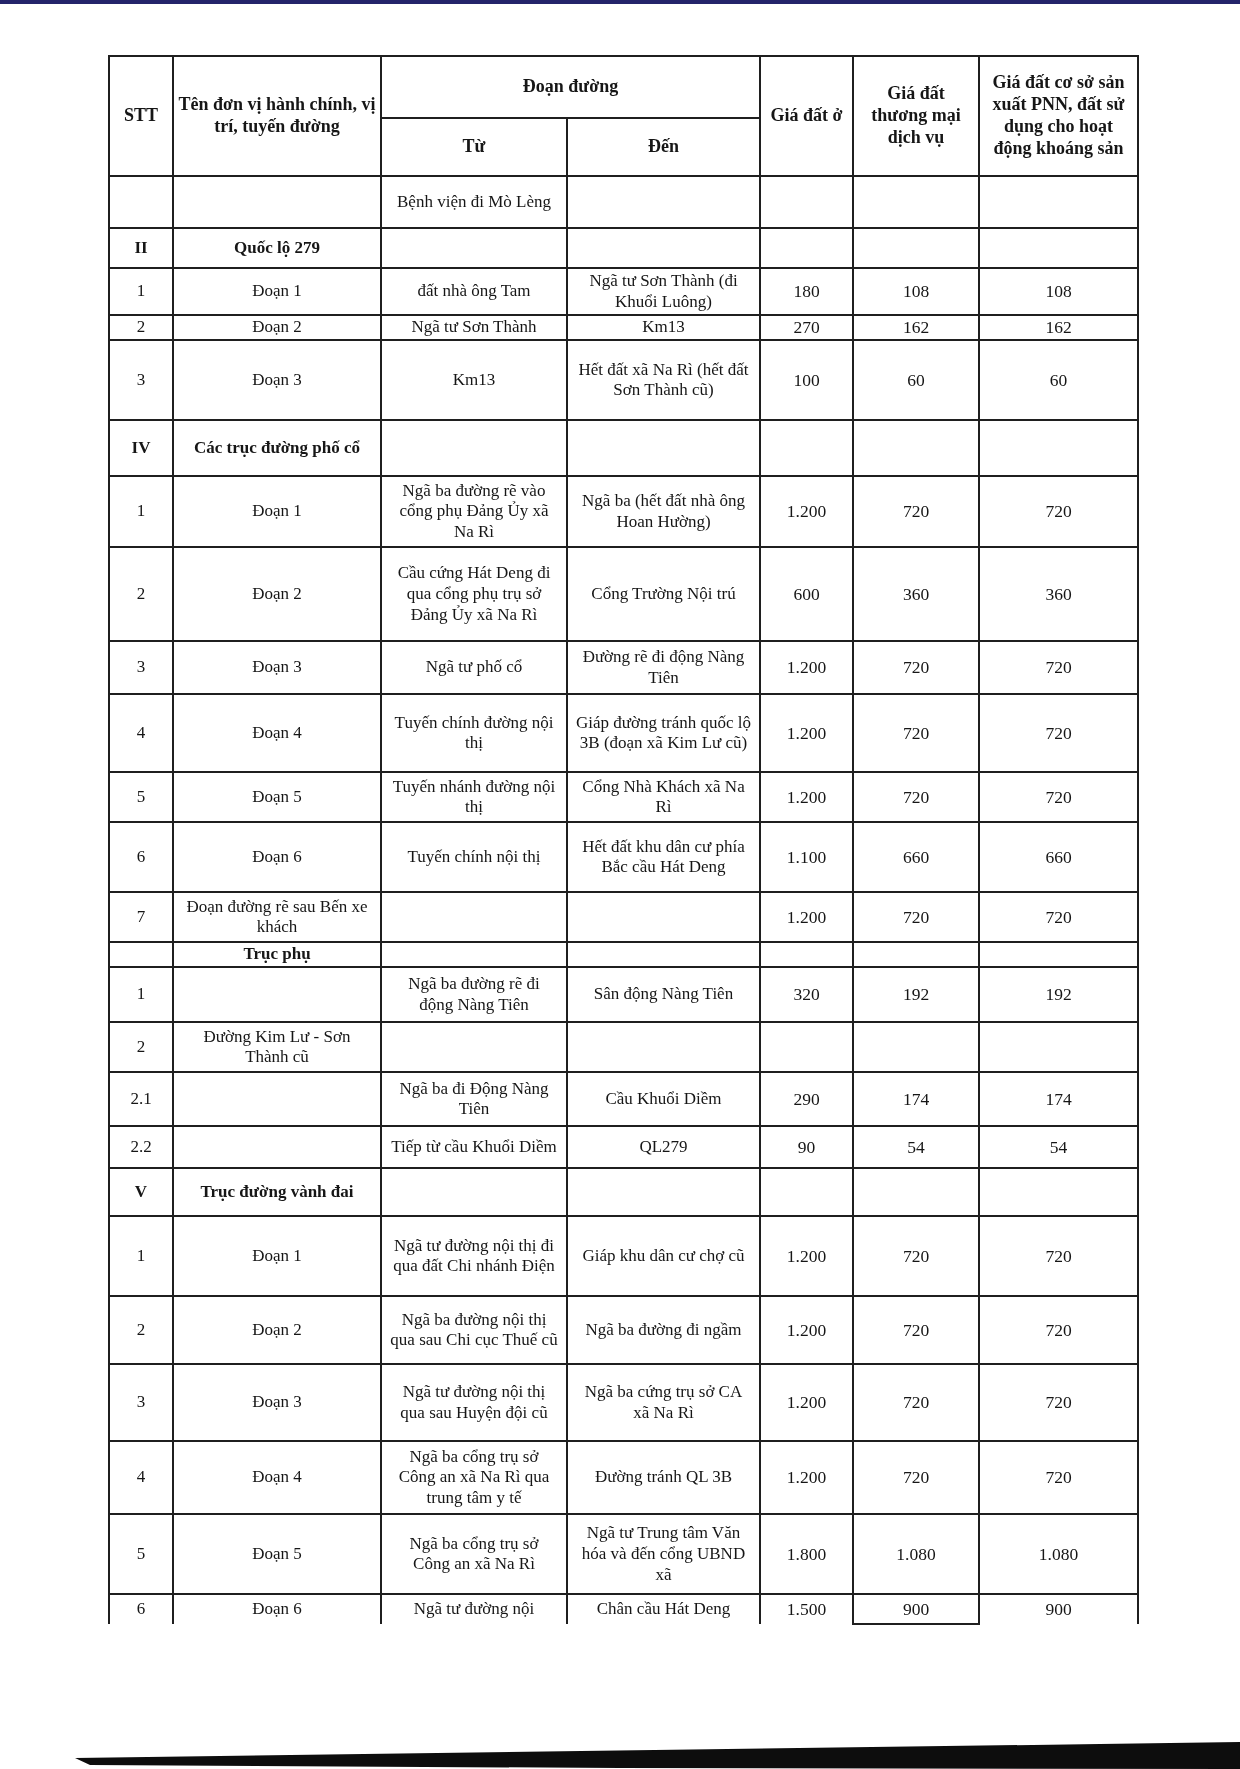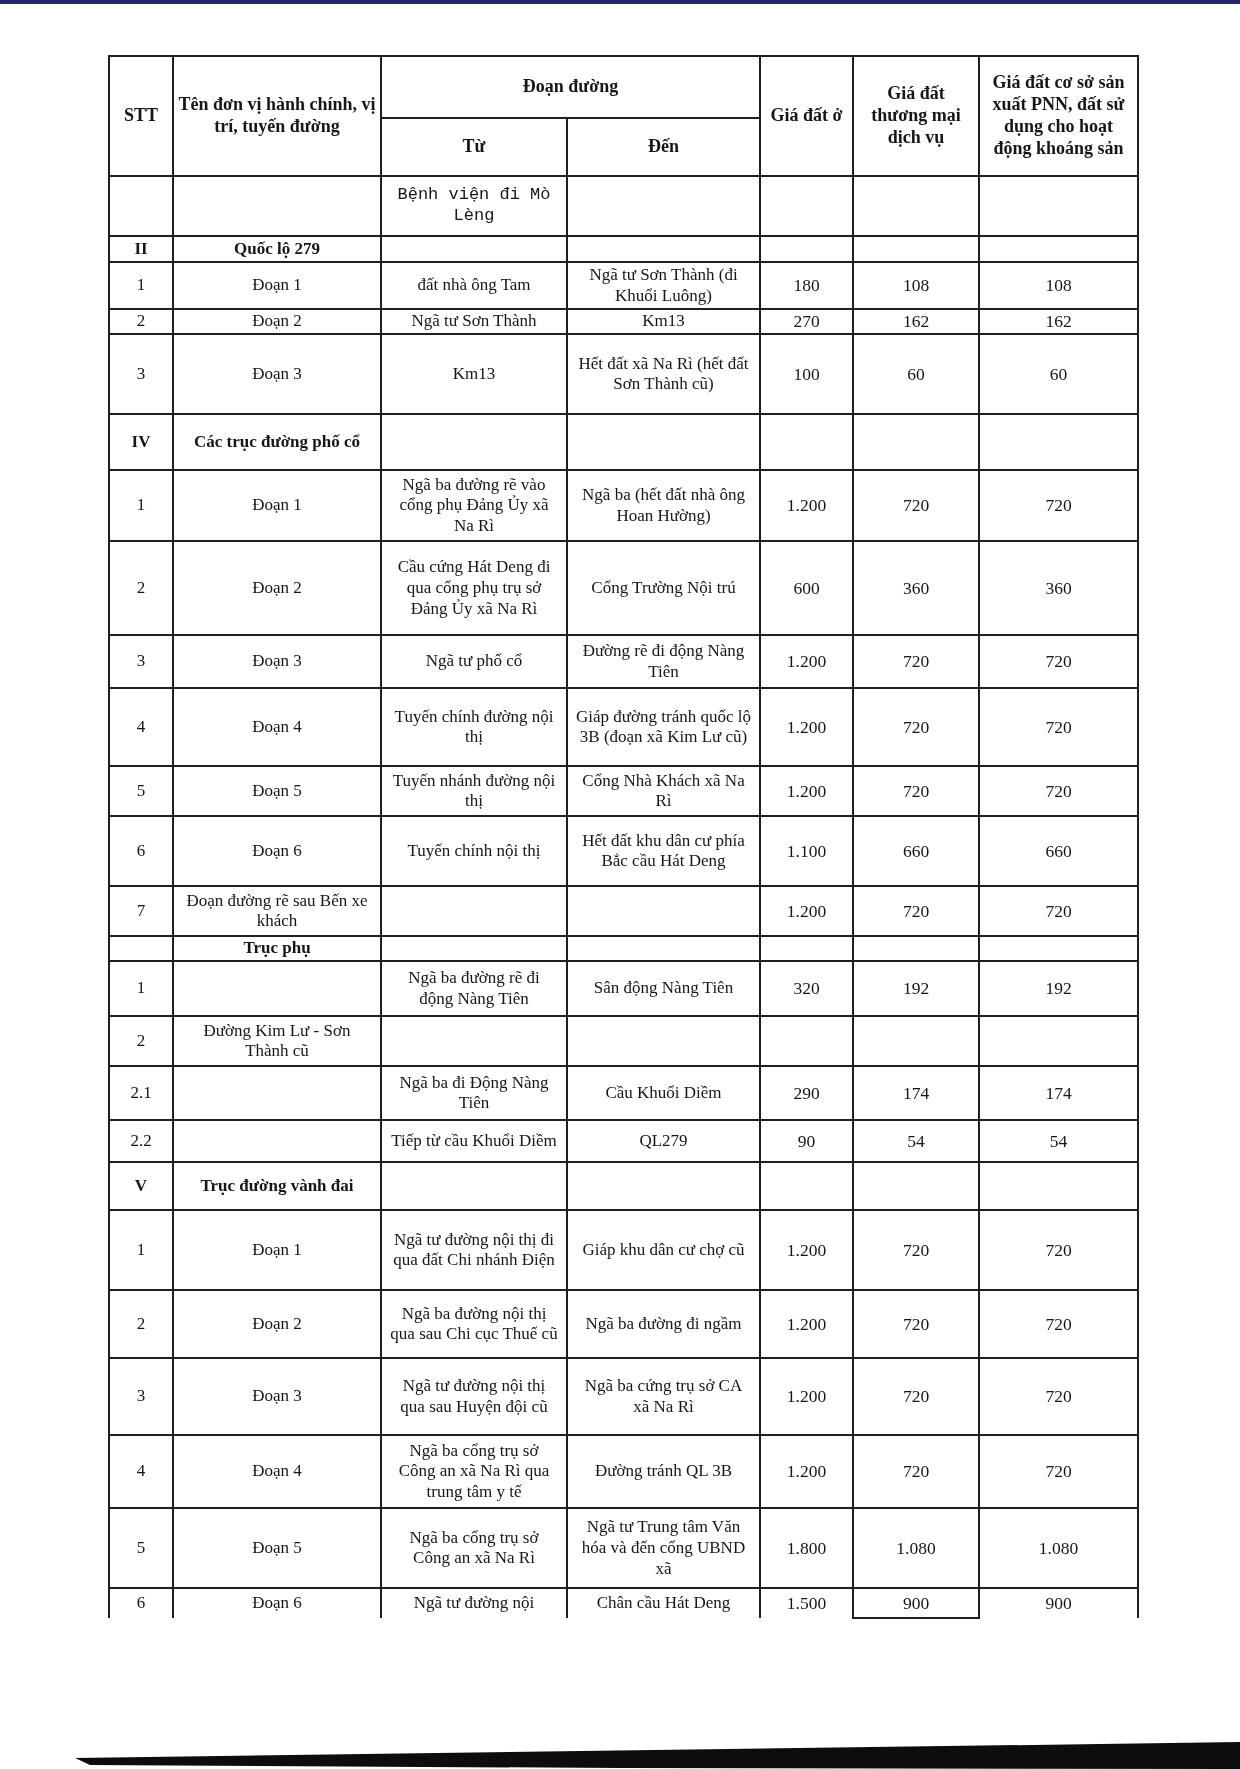--- a/index.html
+++ b/index.html
@@ -77,30 +77,30 @@
         <th rowspan="2">Giá đất ở</th>
         <th rowspan="2">Giá đất thương mại dịch vụ</th>
         <th rowspan="2">Giá đất cơ sở sản xuất PNN, đất sử dụng cho hoạt động khoáng sản</th>
       </tr>
       <tr class="h2">
         <th>Từ</th>
         <th>Đến</th>
       </tr>
     </thead>
     <tbody>
-        <tr style="height: 60px; font-family: Liberation Mono, monospace;">
+        <tr style="height: 52px;">
           <td class="c-stt"></td>
           <td class="c-name"></td>
           <td class="c-from">Bệnh viện đi Mò Lèng</td>
           <td class="c-to"></td>
           <td class="c-o"></td>
           <td class="c-tm"></td>
           <td class="c-pnn"></td>
         </tr>
-        <tr class="section" style="height: 26px;">
+        <tr class="section" style="height: 40px;">
           <td class="c-stt">II</td>
           <td class="c-name">Quốc lộ 279</td>
           <td class="c-from"></td>
           <td class="c-to"></td>
           <td class="c-o"></td>
           <td class="c-tm"></td>
           <td class="c-pnn"></td>
         </tr>
         <tr style="height: 47px;">
           <td class="c-stt">1</td>

